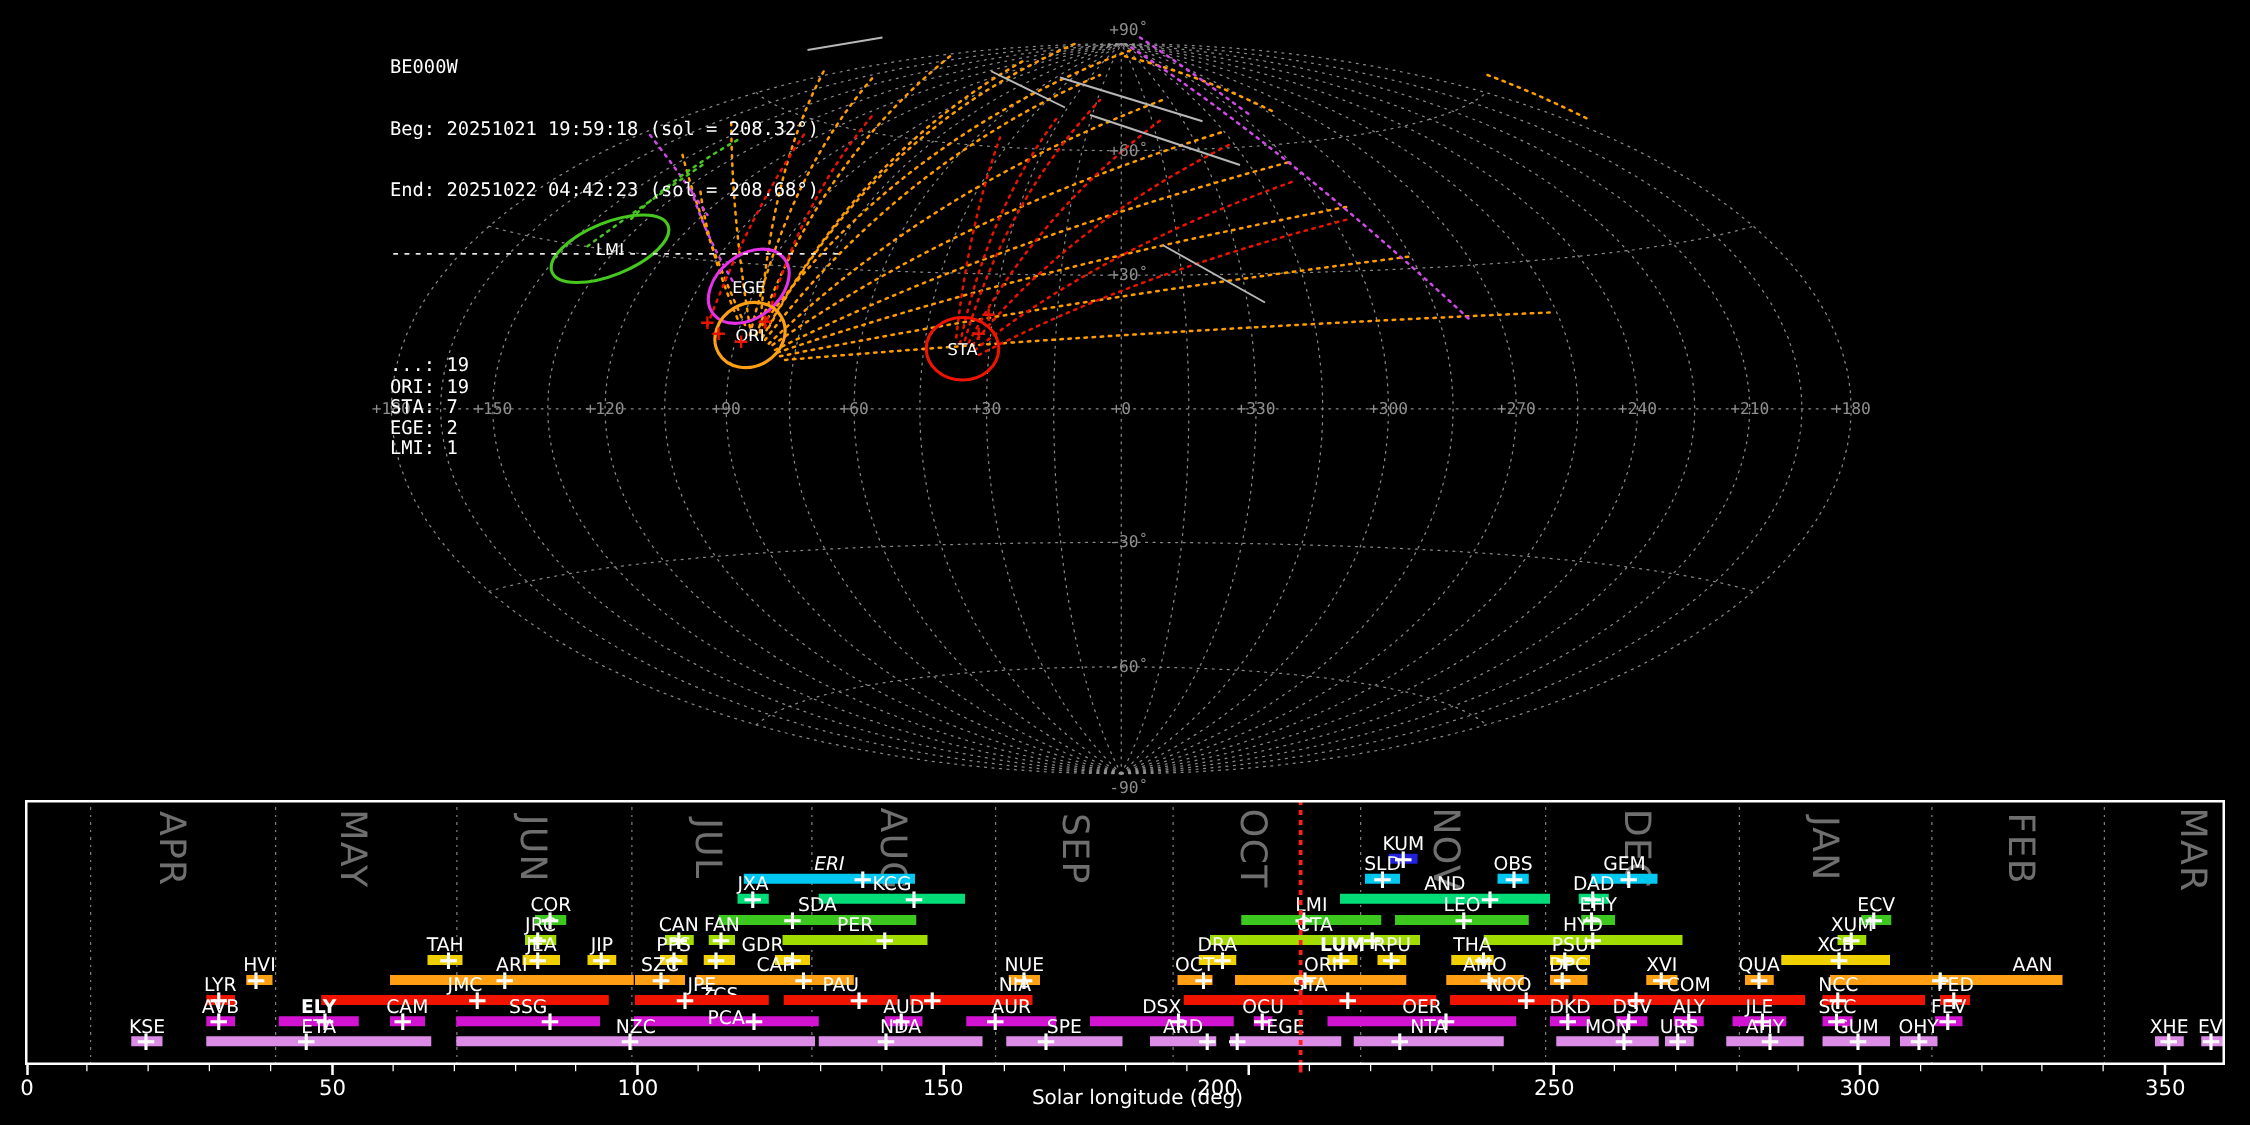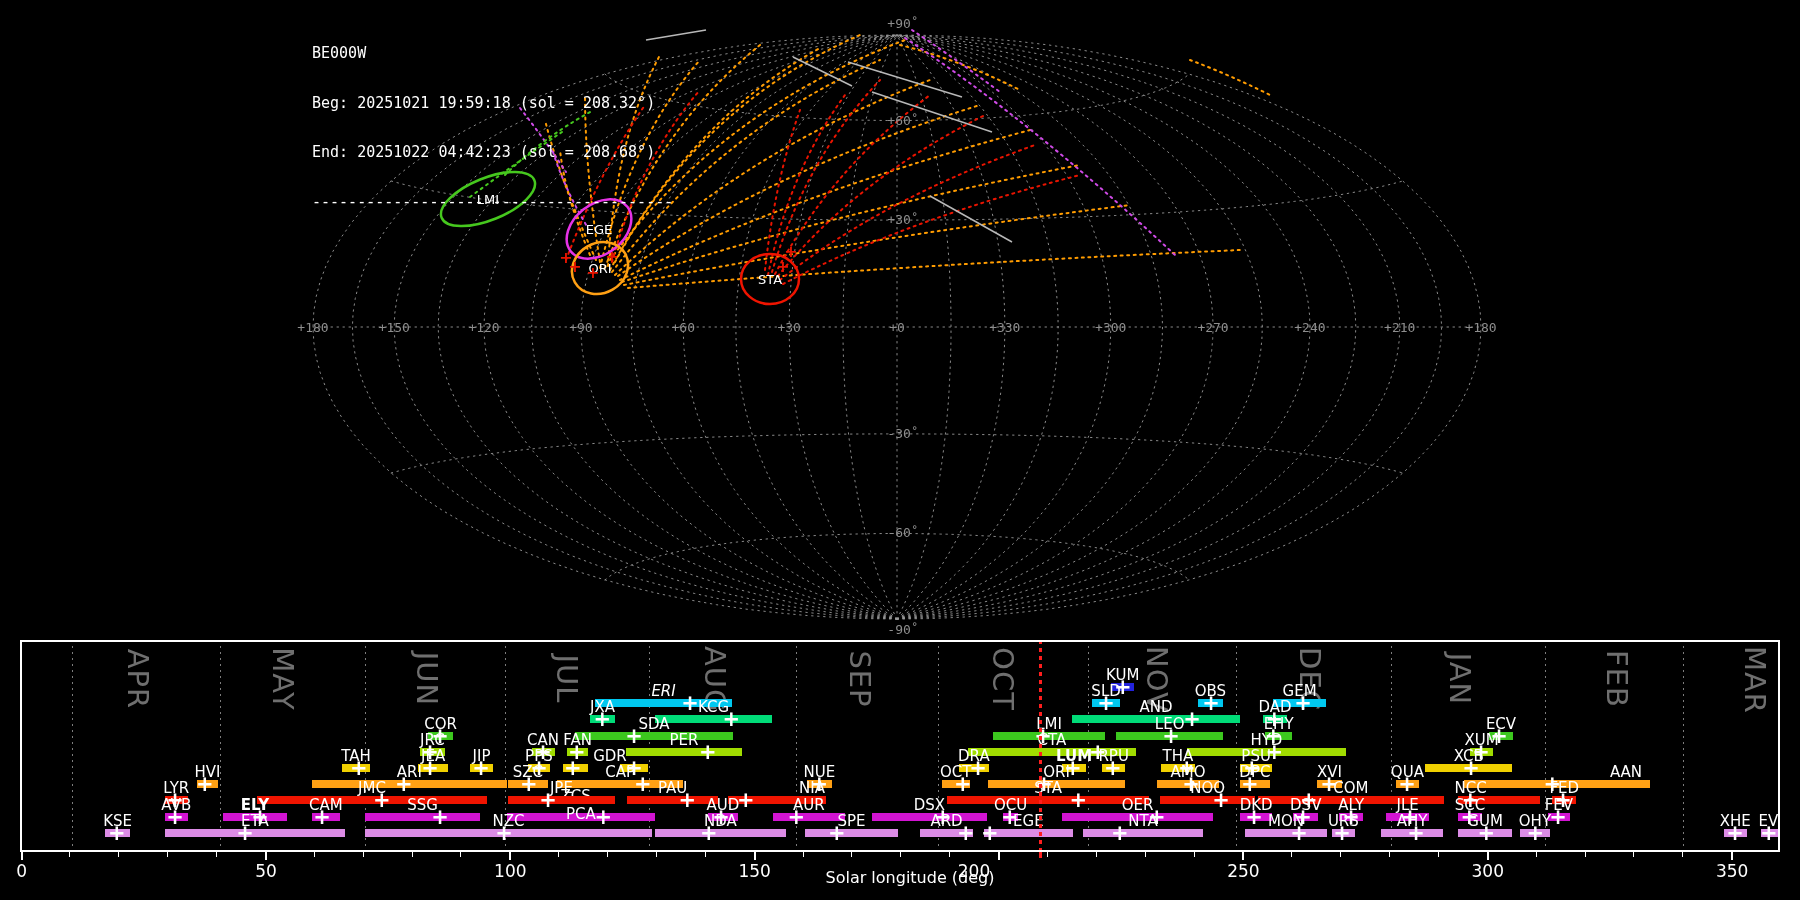--- a/index.html
+++ b/index.html
@@ -23,20 +23,21 @@
 </style>
 </head>
 <body>
 
 <div id="header">
   <div>BE000W</div>
   <div>Beg: 20251021 19:59:18 (sol = 208.32°)</div>
   <div>End: 20251022 04:42:23 (sol = 208.68°)</div>
   <div>----------------------------------------</div>
   <div class="gap"></div>
+  <div id="stats"><div>...: 19</div><div>ORI: 19</div><div>STA: 7</div><div>EGE: 2</div><div>LMI: 1</div></div>
 </div>
 
 <svg id="skymap" width="1800" height="640" viewBox="0 0 1800 640">
     <path d="M897.0,619.0L866.4,618.6L836.0,617.4L805.6,615.4L775.6,612.6L745.8,609.1L716.5,604.7L687.7,599.6L659.5,593.8L631.9,587.2L605.0,579.9L578.9,571.9L553.7,563.2L529.5,553.9L506.2,544.0L484.0,533.5L463.0,522.4L443.1,510.8L424.5,498.6L407.2,486.0L391.2,473.0L376.7,459.6L363.5,445.8L351.8,431.6L341.6,417.2L332.9,402.6L325.8,387.7L320.2,372.7L316.2,357.5L313.8,342.3L313.0,327.0L313.8,311.7L316.2,296.5L320.2,281.3L325.8,266.3L332.9,251.4L341.6,236.8L351.8,222.4L363.5,208.2L376.7,194.4L391.2,181.0L407.2,168.0L424.5,155.4L443.1,143.2L463.0,131.6L484.0,120.5L506.2,110.0L529.5,100.1L553.7,90.8L578.9,82.1L605.0,74.1L631.9,66.8L659.5,60.2L687.7,54.4L716.5,49.3L745.8,44.9L775.6,41.4L805.6,38.6L836.0,36.6L866.4,35.4L897.0,35.0" fill="none" stroke="#989898" stroke-width="1" stroke-dasharray="1.5 4.5" stroke-linecap="round" opacity="0.9"></path>
     <path d="M897.0,619.0L866.8,617.6L836.9,615.4L807.3,612.5L778.2,608.8L749.6,604.4L721.6,599.3L694.2,593.4L667.5,586.9L641.6,579.8L616.5,572.0L592.3,563.6L569.0,554.7L546.7,545.1L525.5,535.1L505.3,524.6L486.2,513.5L468.3,502.1L451.5,490.2L436.0,478.0L421.7,465.4L408.7,452.5L397.0,439.3L386.7,425.8L377.6,412.1L370.0,398.2L363.7,384.2L358.8,370.0L355.3,355.7L353.1,341.4L352.4,327.0L353.1,312.6L355.3,298.3L358.8,284.0L363.7,269.8L370.0,255.8L377.6,241.9L386.7,228.2L397.0,214.7L408.7,201.5L421.7,188.6L436.0,176.0L451.5,163.8L468.3,151.9L486.2,140.5L505.3,129.4L525.5,118.9L546.7,108.9L569.0,99.3L592.3,90.4L616.5,82.0L641.6,74.2L667.5,67.1L694.2,60.6L721.6,54.7L749.6,49.6L778.2,45.2L807.3,41.5L836.9,38.6L866.8,36.4L897.0,35.0" fill="none" stroke="#989898" stroke-width="1" stroke-dasharray="1.5 4.5" stroke-linecap="round" opacity="0.9"></path>
     <path d="M897.0,619.0L867.7,616.6L838.8,613.6L810.5,609.7L782.8,605.2L755.7,600.1L729.3,594.2L703.6,587.8L678.8,580.7L654.7,573.1L631.6,565.0L609.4,556.3L588.1,547.1L567.8,537.4L548.5,527.3L530.3,516.8L513.1,505.9L497.0,494.7L482.0,483.1L468.2,471.2L455.5,459.0L443.9,446.5L433.6,433.8L424.4,420.9L416.4,407.8L409.6,394.6L404.1,381.2L399.8,367.8L396.7,354.2L394.8,340.6L394.2,327.0L394.8,313.4L396.7,299.8L399.8,286.2L404.1,272.8L409.6,259.4L416.4,246.2L424.4,233.1L433.6,220.2L443.9,207.5L455.5,195.0L468.2,182.8L482.0,170.9L497.0,159.3L513.1,148.1L530.3,137.2L548.5,126.7L567.8,116.6L588.1,106.9L609.4,97.7L631.6,89.0L654.7,80.9L678.8,73.3L703.6,66.2L729.3,59.8L755.7,53.9L782.8,48.8L810.5,44.3L838.8,40.4L867.7,37.4L897.0,35.0" fill="none" stroke="#989898" stroke-width="1" stroke-dasharray="1.5 4.5" stroke-linecap="round" opacity="0.9"></path>
     <path d="M897.0,619.0L869.0,615.7L841.7,611.8L815.0,607.1L789.0,601.9L763.8,596.0L739.3,589.6L715.7,582.6L692.9,575.1L670.9,567.1L649.8,558.7L629.7,549.8L610.5,540.4L592.2,530.7L574.9,520.6L558.5,510.2L543.2,499.4L528.9,488.3L515.6,477.0L503.3,465.4L492.0,453.5L481.9,441.5L472.7,429.2L464.6,416.8L457.6,404.3L451.7,391.6L446.8,378.8L443.0,365.9L440.3,353.0L438.7,340.0L438.2,327.0L438.7,314.0L440.3,301.0L443.0,288.1L446.8,275.2L451.7,262.4L457.6,249.7L464.6,237.2L472.7,224.8L481.9,212.5L492.0,200.5L503.3,188.6L515.6,177.0L528.9,165.7L543.2,154.6L558.5,143.8L574.9,133.4L592.2,123.3L610.5,113.6L629.7,104.2L649.8,95.3L670.9,86.9L692.9,78.9L715.7,71.4L739.3,64.4L763.8,58.0L789.0,52.1L815.0,46.9L841.7,42.2L869.0,38.3L897.0,35.0" fill="none" stroke="#989898" stroke-width="1" stroke-dasharray="1.5 4.5" stroke-linecap="round" opacity="0.9"></path>
     <path d="M897.0,619.0L870.9,614.9L845.5,610.1L820.8,604.7L796.9,598.8L773.8,592.4L751.5,585.5L730.1,578.0L709.5,570.2L689.7,561.9L670.8,553.2L652.8,544.1L635.7,534.7L619.4,524.9L604.1,514.8L589.6,504.5L576.1,493.8L563.4,482.9L551.7,471.8L541.0,460.5L531.1,449.0L522.2,437.3L514.2,425.4L507.1,413.4L501.0,401.3L495.8,389.1L491.6,376.8L488.3,364.4L485.9,351.9L484.5,339.5L484.0,327.0L484.5,314.5L485.9,302.1L488.3,289.6L491.6,277.2L495.8,264.9L501.0,252.7L507.1,240.6L514.2,228.6L522.2,216.7L531.1,205.0L541.0,193.5L551.7,182.2L563.4,171.1L576.1,160.2L589.6,149.5L604.1,139.2L619.4,129.1L635.7,119.3L652.8,109.9L670.8,100.8L689.7,92.1L709.5,83.8L730.1,76.0L751.5,68.5L773.8,61.6L796.9,55.2L820.8,49.3L845.5,43.9L870.9,39.1L897.0,35.0" fill="none" stroke="#989898" stroke-width="1" stroke-dasharray="1.5 4.5" stroke-linecap="round" opacity="0.9"></path>
     <path d="M897.0,619.0L873.1,614.1L850.0,608.6L827.7,602.6L806.2,596.1L785.5,589.2L765.6,581.8L746.6,574.0L728.3,565.8L710.8,557.3L694.2,548.4L678.3,539.2L663.3,529.7L649.1,520.0L635.7,509.9L623.1,499.6L611.3,489.1L600.3,478.4L590.2,467.5L580.8,456.4L572.3,445.1L564.6,433.7L557.7,422.2L551.6,410.6L546.3,398.8L541.9,387.0L538.2,375.1L535.4,363.1L533.3,351.1L532.1,339.1L531.7,327.0L532.1,314.9L533.3,302.9L535.4,290.9L538.2,278.9L541.9,267.0L546.3,255.2L551.6,243.4L557.7,231.8L564.6,220.3L572.3,208.9L580.8,197.6L590.2,186.5L600.3,175.6L611.3,164.9L623.1,154.4L635.7,144.1L649.1,134.0L663.3,124.3L678.3,114.8L694.2,105.6L710.8,96.7L728.3,88.2L746.6,80.0L765.6,72.2L785.5,64.8L806.2,57.9L827.7,51.4L850.0,45.4L873.1,39.9L897.0,35.0" fill="none" stroke="#989898" stroke-width="1" stroke-dasharray="1.5 4.5" stroke-linecap="round" opacity="0.9"></path>
     <path d="M897.0,619.0L875.8,613.3L855.3,607.2L835.7,600.7L816.8,593.7L798.7,586.3L781.4,578.6L764.8,570.5L749.0,562.1L733.9,553.4L719.5,544.4L705.9,535.1L693.0,525.5L680.8,515.8L669.3,505.8L658.6,495.6L648.5,485.2L639.2,474.6L630.5,463.9L622.6,453.0L615.4,442.0L608.8,430.8L603.0,419.6L597.8,408.2L593.3,396.8L589.5,385.3L586.4,373.7L584.0,362.1L582.3,350.4L581.3,338.7L580.9,327.0L581.3,315.3L582.3,303.6L584.0,291.9L586.4,280.3L589.5,268.7L593.3,257.2L597.8,245.8L603.0,234.4L608.8,223.2L615.4,212.0L622.6,201.0L630.5,190.1L639.2,179.4L648.5,168.8L658.6,158.4L669.3,148.2L680.8,138.2L693.0,128.5L705.9,118.9L719.5,109.6L733.9,100.6L749.0,91.9L764.8,83.5L781.4,75.4L798.7,67.7L816.8,60.3L835.7,53.3L855.3,46.8L875.8,40.7L897.0,35.0" fill="none" stroke="#989898" stroke-width="1" stroke-dasharray="1.5 4.5" stroke-linecap="round" opacity="0.9"></path>

